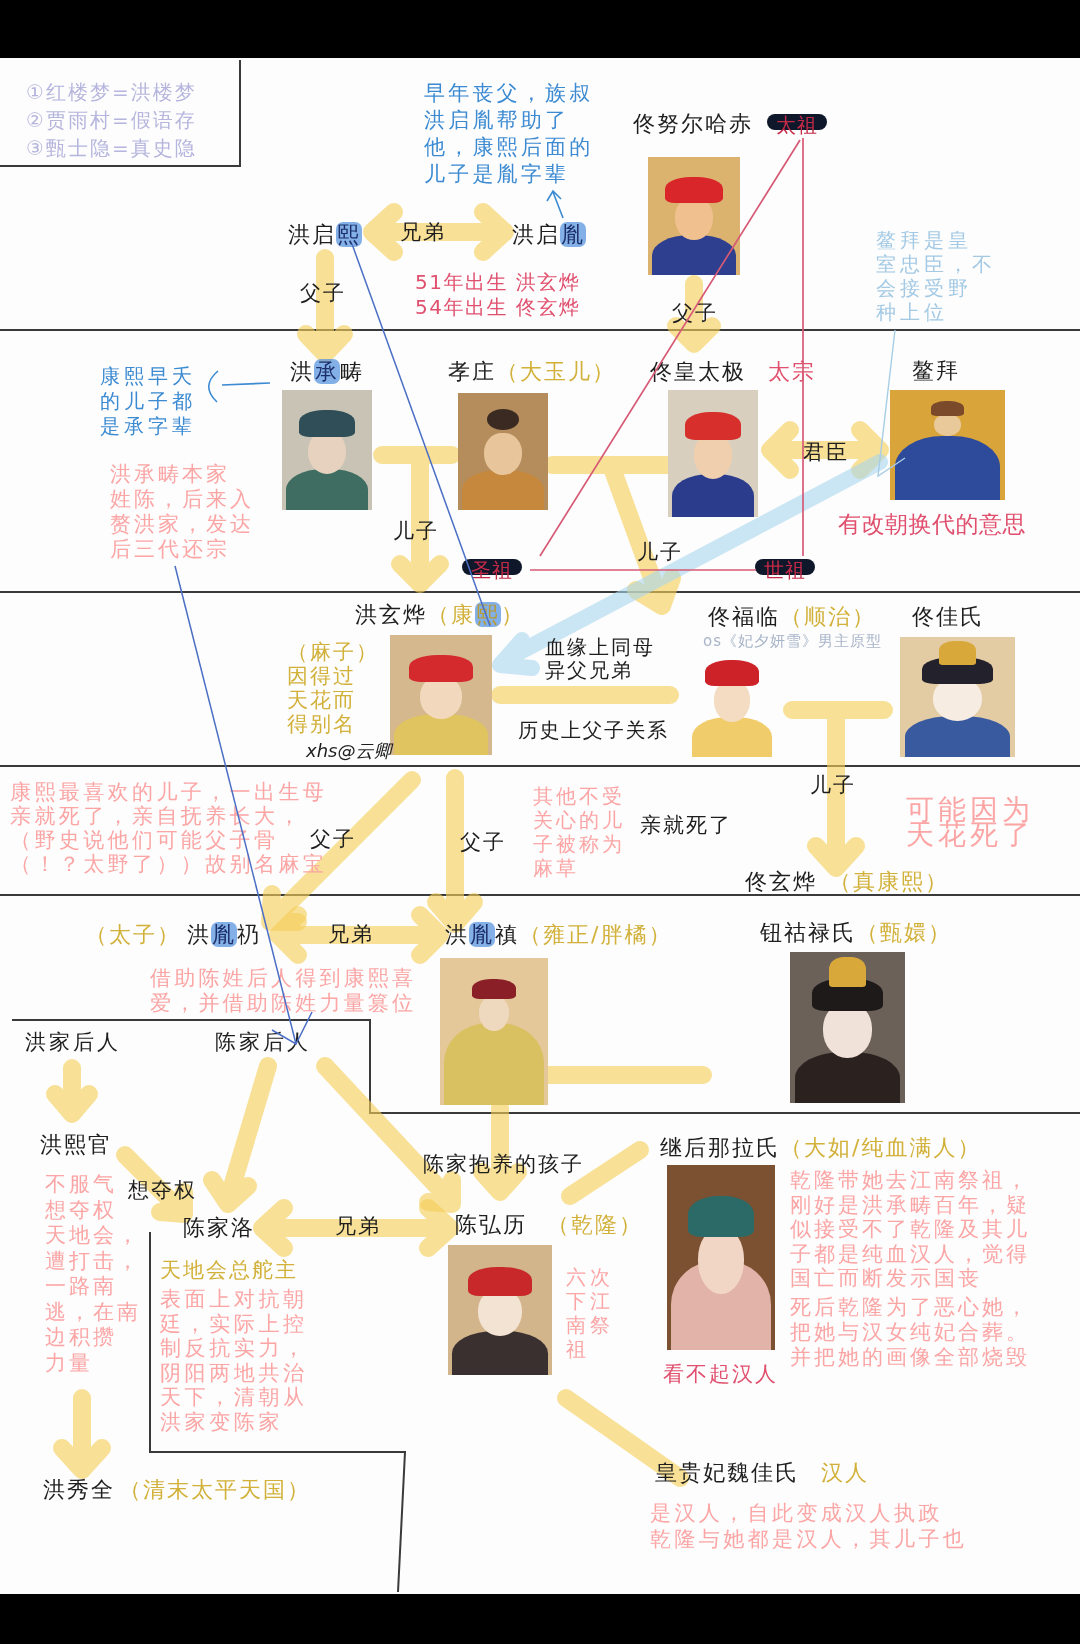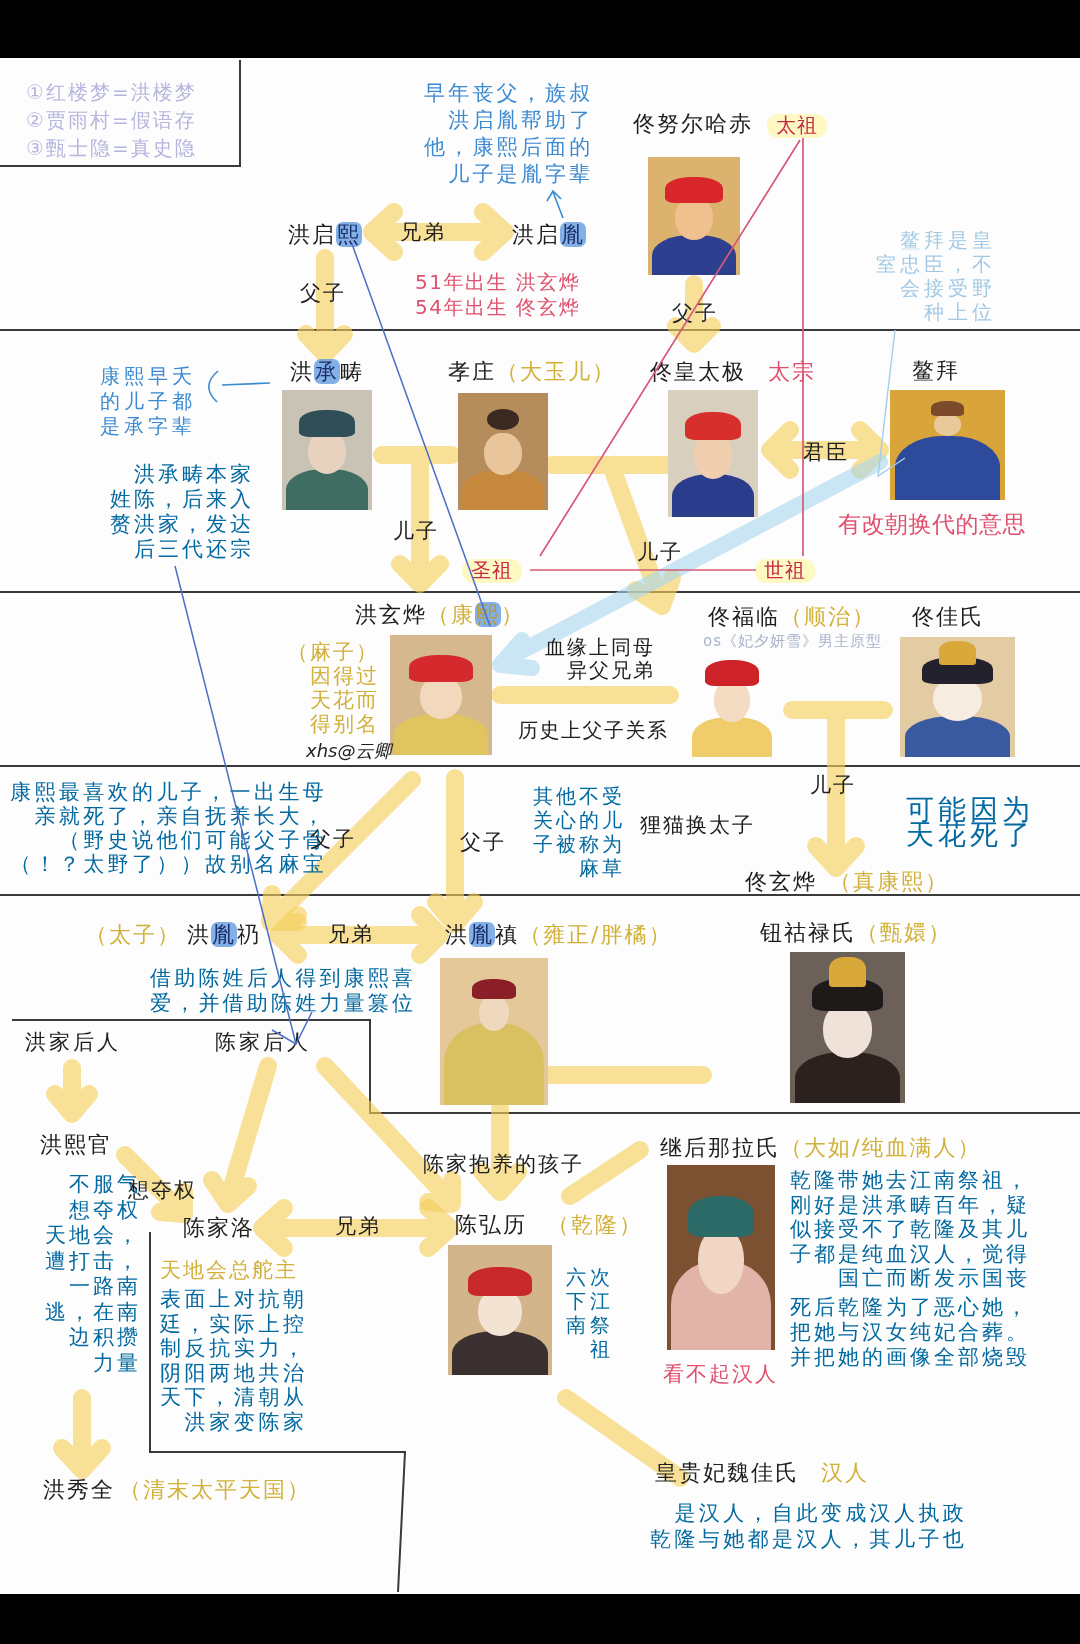--- a/index.html
+++ b/index.html
@@ -32,27 +32,27 @@
 .p-zhenhuan{--bg:#6b6158;--hat:#1f1a1a;--robe:#2b2220;--face:#f0e2d8;}
 .p-qianlong{--bg:#d3b58c;--hat:#c8282a;--robe:#3b3030;--face:#f3e3d3;}
 .p-nala{--bg:#7b5131;--hat:#2c6a68;--robe:#e2b3a8;--face:#f1d5c5;}
 .p-nala .robe{height:52%;}
 .t{position:absolute;white-space:nowrap;line-height:1;z-index:3;}
 .name{font-size:22px;letter-spacing:2px;color:#1e1e1e;}
 .lbl{font-size:21px;letter-spacing:2px;color:#1e1e1e;}
 .yel{color:#d2b13a;}
 .red{color:#e0506e;}
 .blue{color:#3b8ad2;}
-.dblue{color:#0369a1;}
+.dblue{color:#fca5a5;}
 .pale{color:#a3c9e4;}
 .lav{color:#b5b5dd;}
-.note{font-size:21px;letter-spacing:3.2px;text-align:right;}
+.note{font-size:21px;letter-spacing:3.2px;}
 .note div{white-space:nowrap;}
 .hl{background:rgba(90,150,222,0.75);border-radius:7px;color:#1d2f6a;padding:0 1px;}
-.pill{position:absolute;z-index:3;font-size:20px;line-height:22px;height:24px;padding:0 9px;border-radius:11px;background:#fef9c3;color:#c42a48;letter-spacing:1px;}
+.pill{position:absolute;z-index:3;font-size:20px;line-height:22px;height:16px;padding:0 9px;border-radius:11px;background:#0f172a;color:#c42a48;letter-spacing:1px;}
 </style>
 </head>
 <body>
 
 <div class="sheet"></div>
 
 <svg class="layer back" viewBox="0 0 1080 1644">
   <g stroke="#3a3a3a" stroke-width="2" fill="none">
     <path d="M240,60 L240,166 L0,166"></path>
     <path d="M0,330 L1080,330"></path>
@@ -232,21 +232,21 @@
   <div>（！？太野了））故别名麻宝</div>
 </div>
 <div class="t lbl" style="left:310px;top:829px">父子</div>
 <div class="t lbl" style="left:460px;top:832px">父子</div>
 <div class="t note dblue" style="left:533px;top:784px;font-size:20px;line-height:24px;letter-spacing:3px">
   <div>其他不受</div>
   <div>关心的儿</div>
   <div>子被称为</div>
   <div>麻草</div>
 </div>
-<div class="t lbl" style="left:640px;top:815px">狸猫换太子</div>
+<div class="t lbl" style="left:640px;top:815px">亲就死了</div>
 <div class="t lbl" style="left:810px;top:775px">儿子</div>
 <div class="t note dblue" style="left:906px;top:797px;font-size:28px;line-height:25px;letter-spacing:4px">
   <div>可能因为</div>
   <div>天花死了</div>
 </div>
 <div class="t name" style="left:745px;top:871px"><span>佟玄烨</span><span class="yel" style="margin-left:12px">（真康熙）</span></div>
 
 <div class="t name" style="left:85px;top:924px"><span class="yel" style="margin-right:6px">（太子）</span><span>洪</span><span class="hl">胤</span><span>礽</span></div>
 <div class="t lbl" style="left:328px;top:924px">兄弟</div>
 <div class="t name" style="left:445px;top:924px"><span>洪</span><span class="hl">胤</span><span>禛</span><span class="yel">（雍正/胖橘）</span></div>

